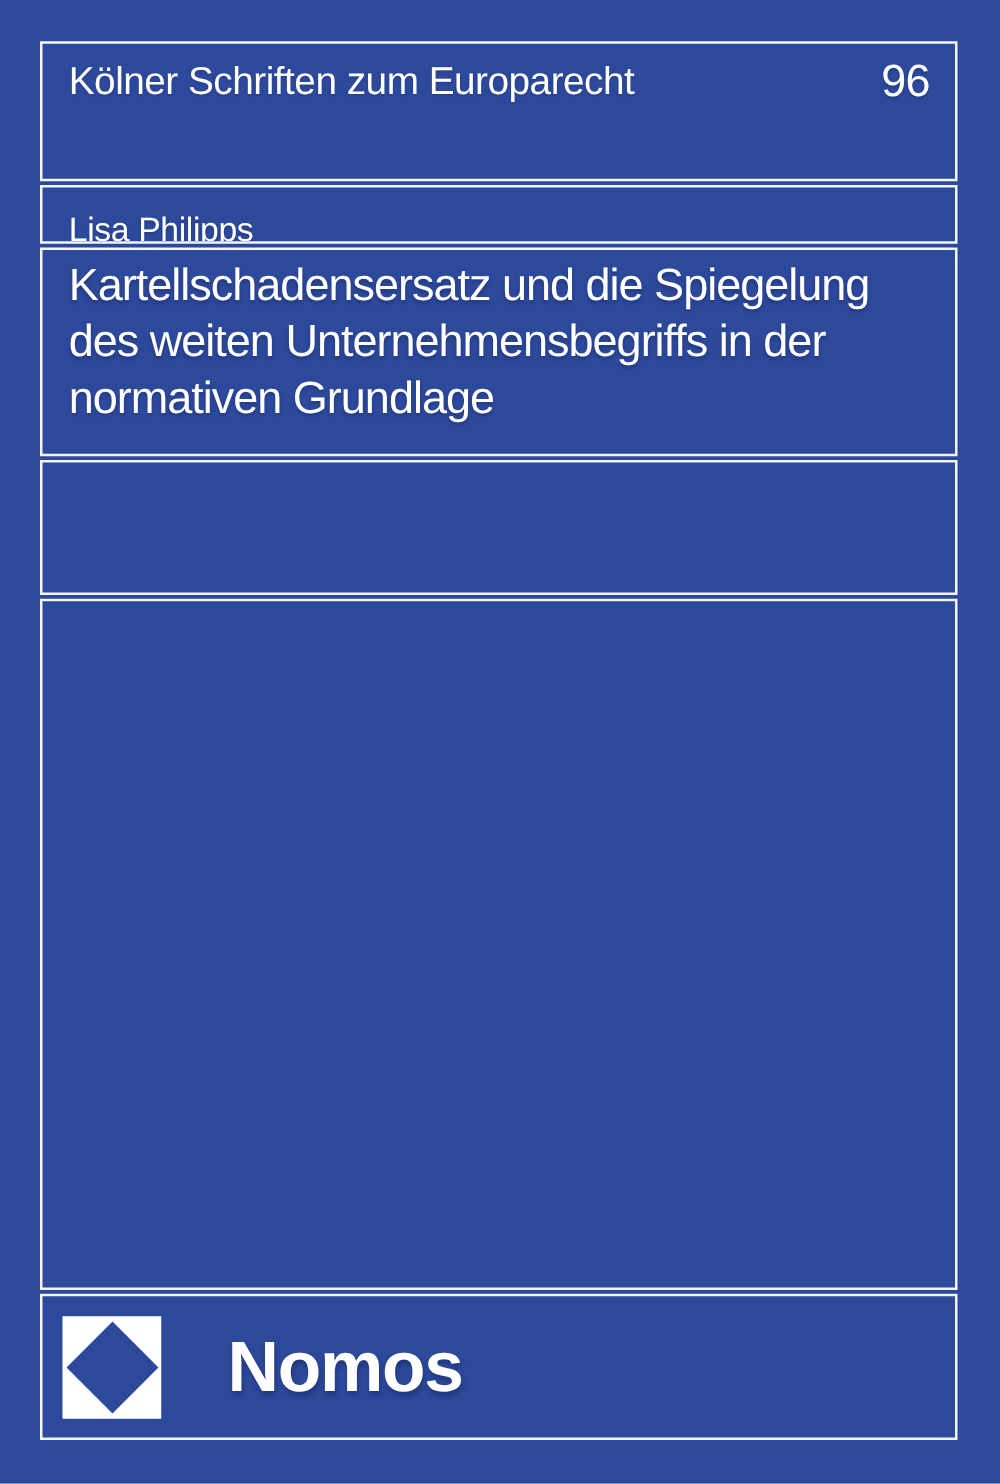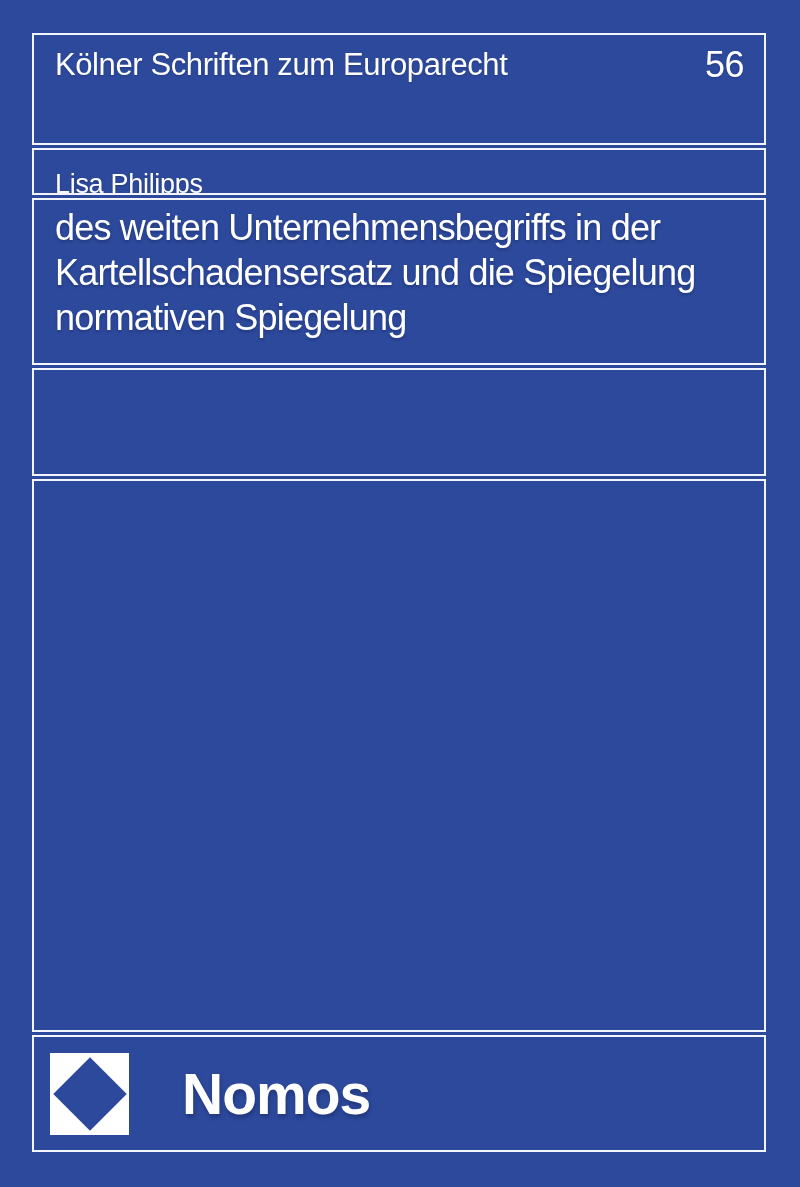--- a/index.html
+++ b/index.html
@@ -111,31 +111,31 @@
     text-shadow: 1px 3px 4px rgba(10, 20, 60, 0.35);
   }
 </style>
 </head>
 <body>
 
 <div class="cover">
 
   <div class="box box-series">
     <span class="series-title">Kölner Schriften zum Europarecht</span>
-    <span class="series-volume">56</span>
+    <span class="series-volume">96</span>
   </div>
 
   <div class="box box-author">
     <span class="author-name">Lisa Philipps</span>
   </div>
 
   <div class="box box-title">
+    <div class="title-line">Kartellschadensersatz und die Spiegelung</div>
     <div class="title-line">des weiten Unternehmensbegriffs in der</div>
-    <div class="title-line">Kartellschadensersatz und die Spiegelung</div>
-    <div class="title-line">normativen Spiegelung</div>
+    <div class="title-line">normativen Grundlage</div>
   </div>
 
   <div class="box box-spacer-1"></div>
 
   <div class="box box-spacer-2"></div>
 
   <div class="box box-publisher">
     <div class="publisher-logo">
       <div class="publisher-diamond"></div>
     </div>

